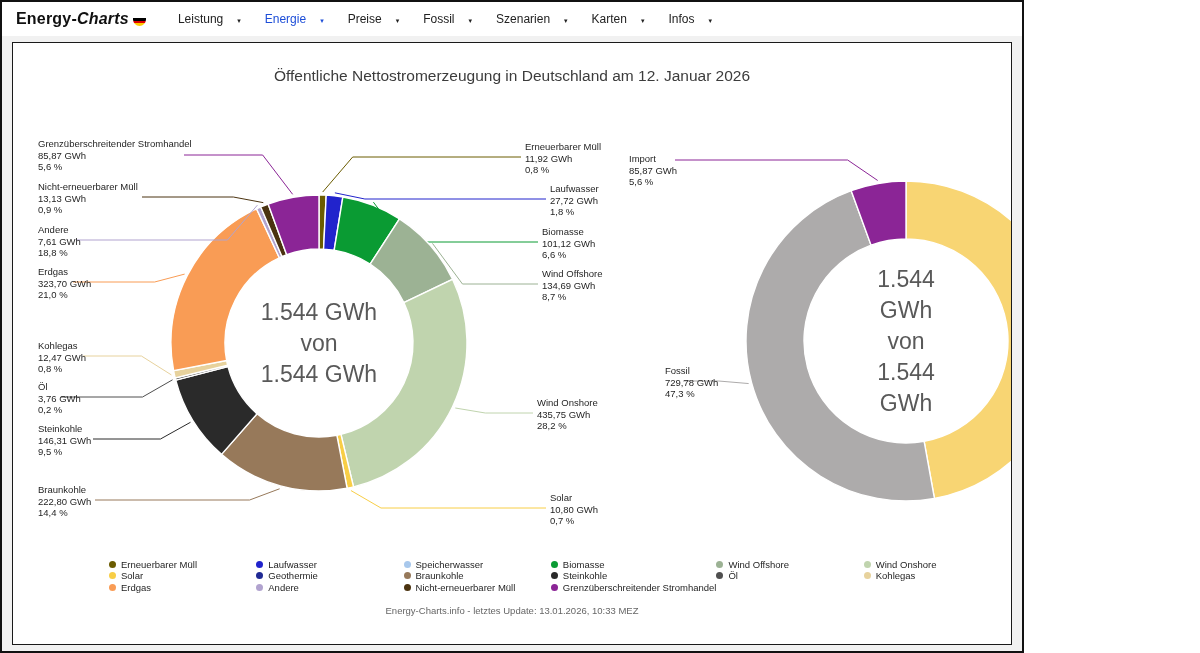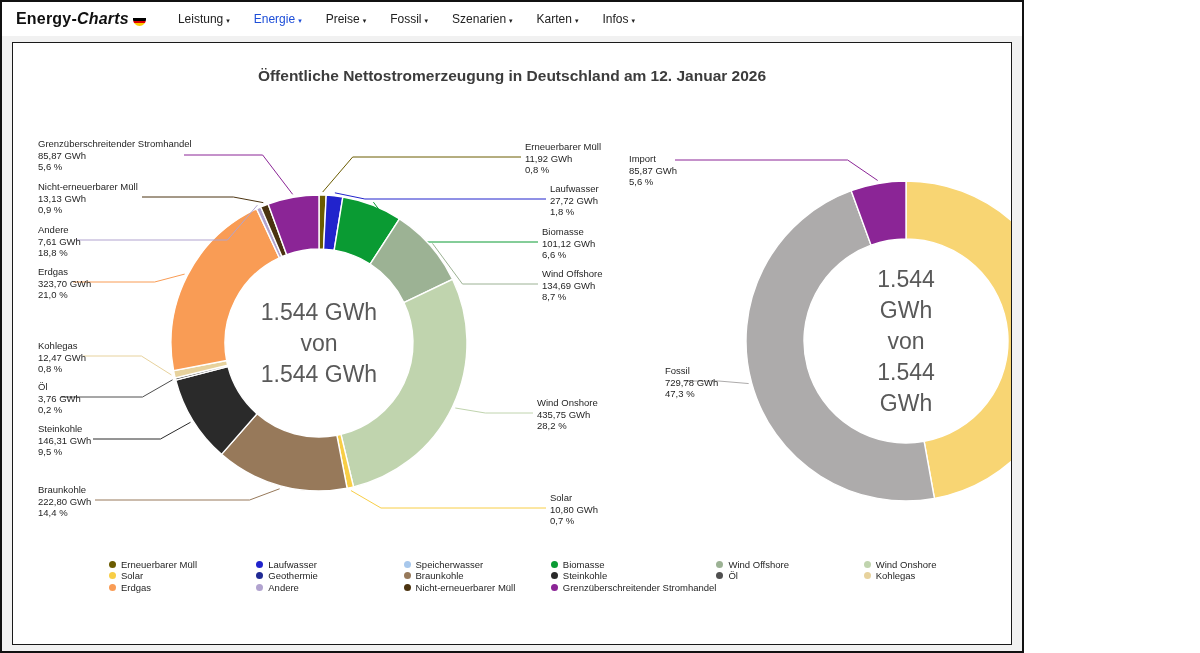--- a/index.html
+++ b/index.html
@@ -6,26 +6,26 @@
   .page{position:relative;width:1024px;height:653px;border:2px solid #111;box-sizing:border-box;background:#fff;overflow:hidden;}
   .header{display:flex;align-items:center;height:34px;padding:0 14px;background:#fff;}
   .logo{display:flex;align-items:baseline;font-size:16px;font-weight:bold;color:#101010;cursor:pointer;margin-right:32px;letter-spacing:.2px;}
   .logo .brand2{font-style:italic;}
   .flag{width:13px;height:8px;margin-left:4px;border-radius:0 0 13px 13px;overflow:hidden;display:inline-block;position:relative;top:2px;}
   .flag i{display:block;height:33.4%;}
   .flag .f1{background:#000;}
   .flag .f2{background:#dd0000;}
   .flag .f3{background:#ffcc00;}
   .nav{display:flex;gap:24px;align-items:center;font-size:12px;color:#222;}
-  .nav-item{display:flex;align-items:center;gap:3px;cursor:pointer;white-space:nowrap;}
+  .nav-item{display:flex;align-items:center;gap:14px;cursor:pointer;white-space:nowrap;}
   .nav-item .caret{font-size:7px;line-height:1;position:relative;top:1px;color:inherit;}
   .nav-item.active{color:#1d4ed8;}
   .content{background:#f1f1f1;height:calc(100% - 34px);padding:6px 10px;box-sizing:border-box;}
   .card{background:#fff;border:1px solid #1a1a1a;height:100%;box-sizing:border-box;overflow:hidden;}
-  .title{margin-top:24px;height:24px;text-align:center;font-size:15.5px;font-weight:700;color:#3c3c3c;}
+  .title{margin-top:24px;height:24px;text-align:center;font-size:15.5px;font-weight:400;color:#3c3c3c;}
   .subtitle{height:20px;text-align:center;font-size:11px;color:#8a8a8a;}
   .zone{position:relative;height:464px;}
   .zone svg{position:absolute;left:0;top:0;}
   .slice-label{position:absolute;font-size:9.5px;line-height:11.5px;color:#1f1f1f;white-space:nowrap;}
   .center-label{position:absolute;transform:translate(-50%,-50%);text-align:center;font-size:23px;line-height:31px;color:#595959;}
   .legend{display:flex;margin:4px 0 0 96px;}
   .legend-col{width:170px;display:flex;flex-direction:column;gap:1px;}
   .legend-item{display:flex;align-items:center;gap:5px;font-size:9.5px;color:#1f1f1f;height:10.5px;cursor:pointer;white-space:nowrap;}
   .legend-dot{width:7px;height:7px;border-radius:50%;flex:none;}
   .footer{margin-top:12px;text-align:center;font-size:9.5px;color:#666;}
@@ -283,15 +283,16 @@
             <div class="legend-item">
               <span class="legend-dot" style="background: rgb(192, 212, 174);"></span>
               <span>Wind Onshore</span>
             </div>
             <div class="legend-item">
               <span class="legend-dot" style="background: rgb(231, 210, 157);"></span>
               <span>Kohlegas</span>
             </div>
           </div>
         </div>
+      <div class="footer">Energy-Charts.info - letztes Update: 13.01.2026, 10:33 MEZ</div>
     </div>
   </div>
 </div>
 
 </body></html>

